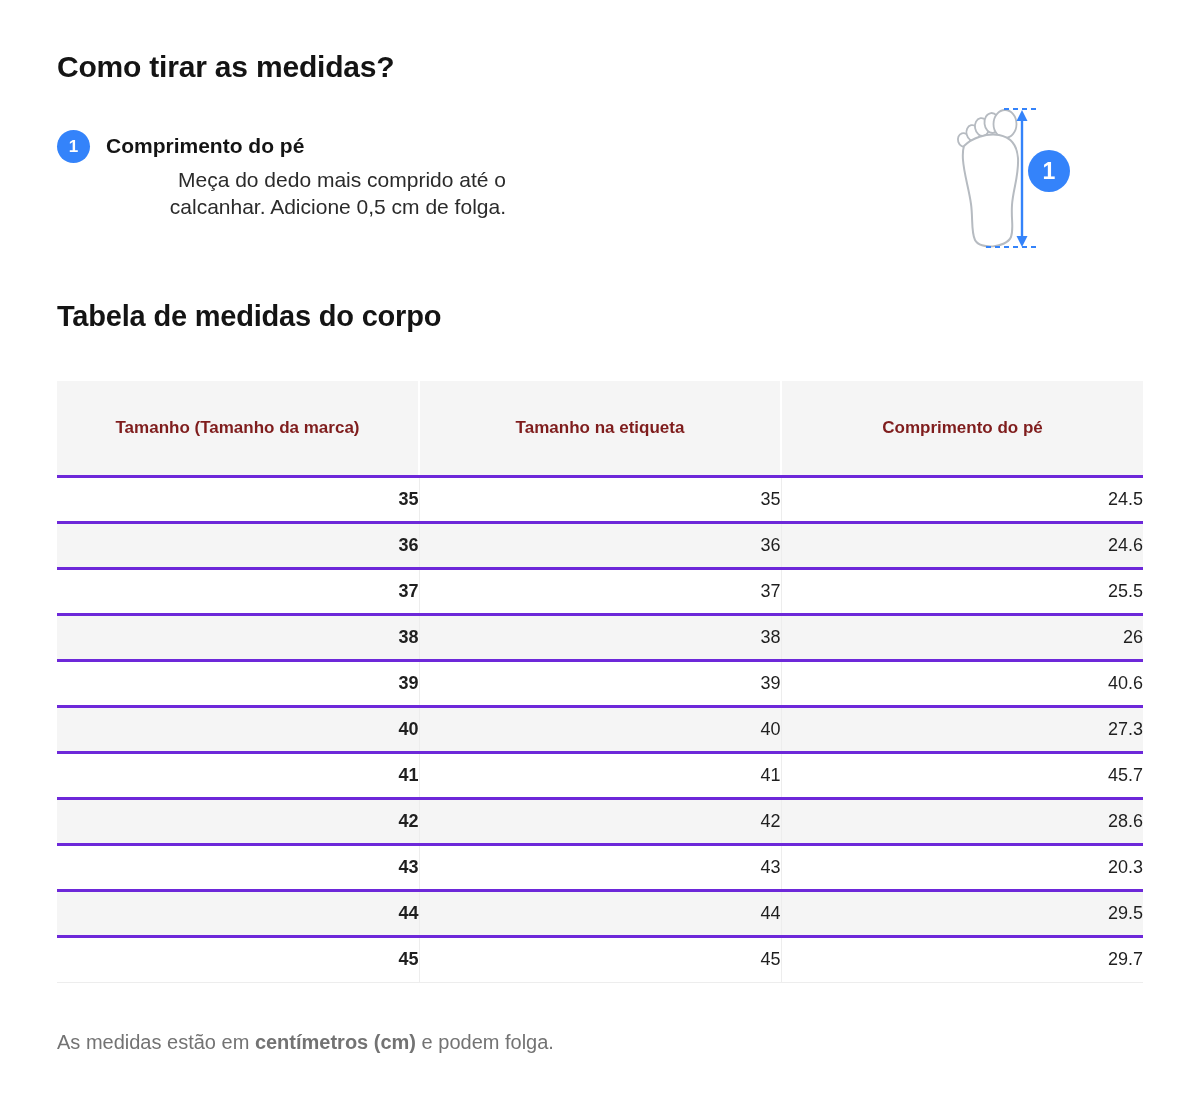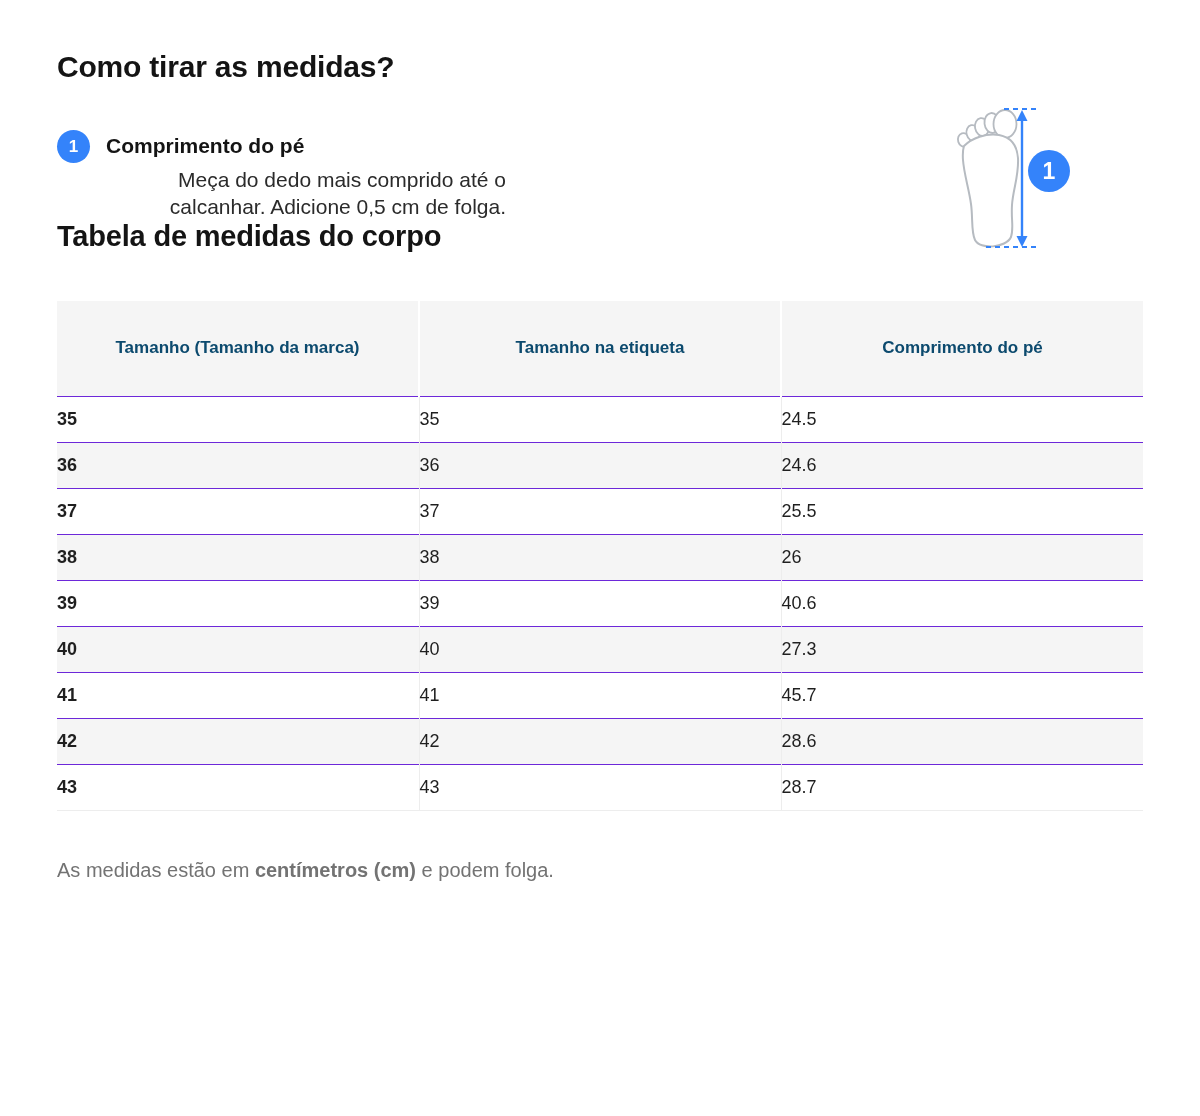--- a/index.html
+++ b/index.html
@@ -60,50 +60,51 @@
   
   .foot-illustration {
     position: absolute;
     top: 98px;
     left: 942px;
     width: 135px;
     height: 160px;
   }
   
   .section-title {
+    margin-top: 80px;
     font-size: 29px;
     font-weight: 700;
     color: #141414;
     letter-spacing: -0.2px;
   }
   .size-table {
     width: 1086px;
     margin-top: 48px;
     border-collapse: collapse;
     table-layout: fixed;
   }
   .size-table th {
     height: 95px;
     background: #f5f5f5;
     font-size: 17px;
     font-weight: 700;
-    color: #0c4a6e;
+    color: #7f1d1d;
     text-align: center;
     vertical-align: middle;
     border-left: 2px solid #ffffff;
   }
   .size-table th:first-child { border-left: none; }
   .size-table td {
     height: 46px;
     font-size: 18px;
     font-weight: 400;
     color: #1f1f1f;
-    text-align: left;
+    text-align: right;
     vertical-align: middle;
-    border-top: 1px solid #6d28d9;
+    border-top: 3px solid #6d28d9;
     border-left: 1px solid #ededed;
   }
   .size-table td:first-child { border-left: none; font-weight: 700; }
   .size-table tbody tr:nth-child(even) td { background: #f5f5f5; }
   .size-table tbody tr:last-child td { border-bottom: 1px solid #ededed; }
   
   .footnote {
     margin-top: 48px;
     font-size: 20px;
     color: #737373;
@@ -207,20 +208,30 @@
         <td>45.7</td>
       </tr>
       <tr>
         <td>42</td>
         <td>42</td>
         <td>28.6</td>
       </tr>
       <tr>
         <td>43</td>
         <td>43</td>
-        <td>28.7</td>
+        <td>20.3</td>
+      </tr>
+      <tr>
+        <td>44</td>
+        <td>44</td>
+        <td>29.5</td>
+      </tr>
+      <tr>
+        <td>45</td>
+        <td>45</td>
+        <td>29.7</td>
       </tr>
     </tbody>
   </table>
 
   <p class="footnote"><span>As medidas estão em </span><b>centímetros (cm)</b><span> e podem folga.</span></p>
 
 </div>
 
 </body></html>

